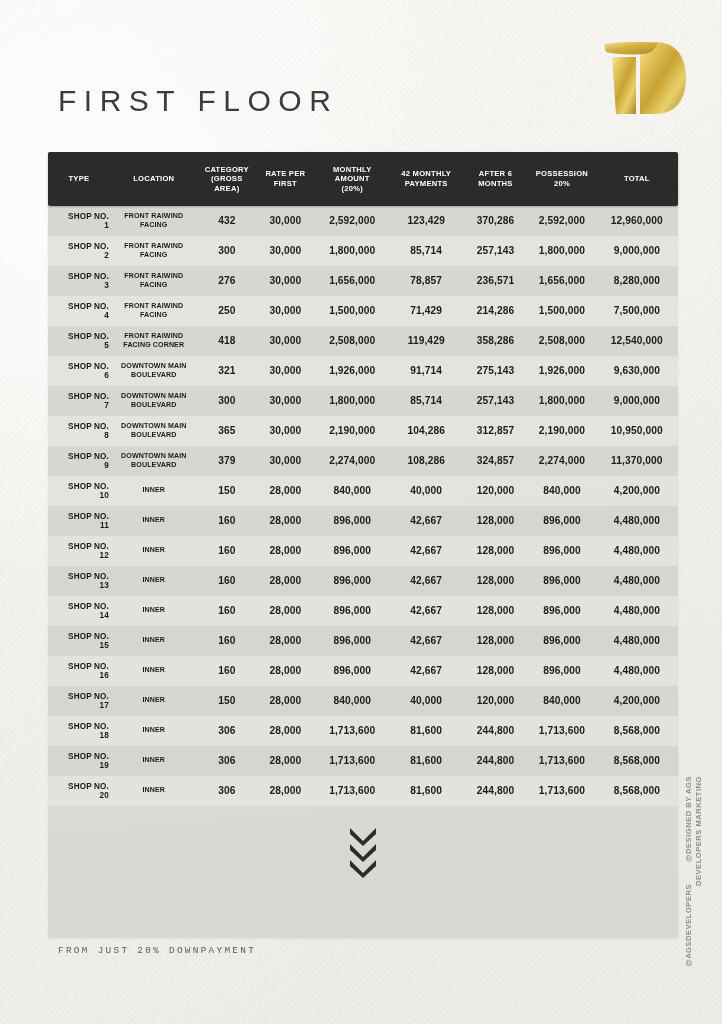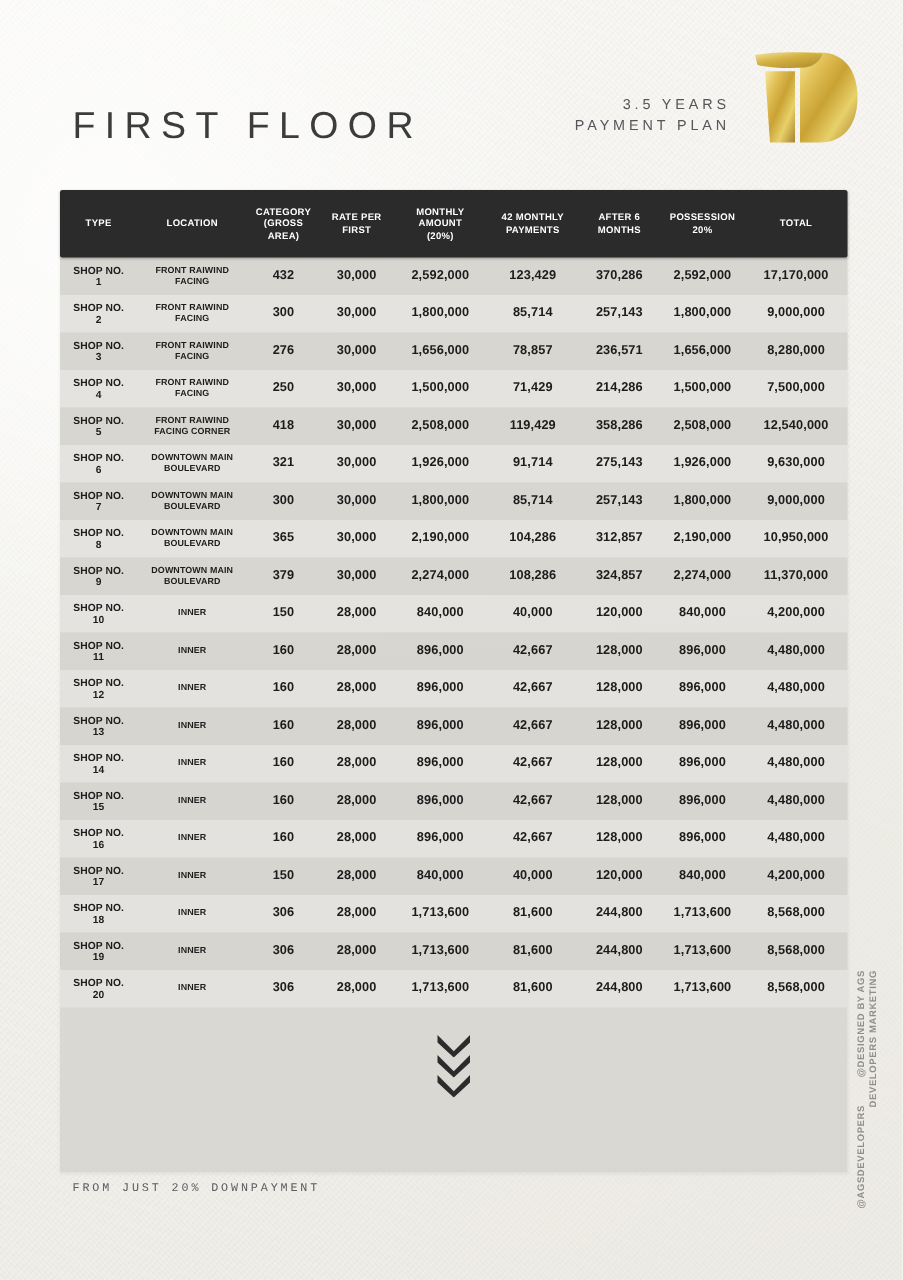--- a/index.html
+++ b/index.html
@@ -107,21 +107,21 @@
 
   .row .cell {
     font-size: 8.2px;
     font-weight: bold;
     color: #1c1c1c;
     text-align: center;
     line-height: 9.5px;
     box-sizing: border-box;
     padding: 0 1px;
   }
-  .row .cell.shop   { font-size: 8.2px; letter-spacing: 0.1px; }
+  .row .cell.shop   { font-size: 8.2px; letter-spacing: 0.1px; text-align: right; }
   .row .cell.loc    { font-size: 7.1px; letter-spacing: 0.1px; }
   .row .cell.num    { font-size: 10.2px; letter-spacing: 0.1px; }
 
   
   .c0 { width: 66px; }
   .c1 { width: 94px; }
   .c2 { width: 62px; }
   .c3 { width: 63px; }
   .c4 { width: 80px; }
   .c5 { width: 78px; }
@@ -181,24 +181,20 @@
 </style>
 </head>
 <body>
 
 <div id="page">
 
   <div id="header">
 
     <div id="page-title">FIRST FLOOR</div>
 
-    <div id="plan-block">
-      <div>3.5 YEARS</div>
-      <div>PAYMENT PLAN</div>
-    </div>
 
     <div id="logo">
       <svg viewBox="0 0 96 96" width="96" height="96" aria-hidden="true">
         <defs>
           <linearGradient id="goldGrad" x1="0%" y1="0%" x2="100%" y2="100%">
             <stop offset="0%" stop-color="#f7e9a3"></stop>
             <stop offset="22%" stop-color="#e4c45c"></stop>
             <stop offset="48%" stop-color="#c9a233"></stop>
             <stop offset="72%" stop-color="#e8d06a"></stop>
             <stop offset="100%" stop-color="#a8832a"></stop>
@@ -265,21 +261,21 @@
             <div>SHOP NO.</div>
             <div>1</div>
           </div>
           <div class="cell c1 loc">FRONT RAIWIND FACING</div>
           <div class="cell c2 num">432</div>
           <div class="cell c3 num">30,000</div>
           <div class="cell c4 num">2,592,000</div>
           <div class="cell c5 num">123,429</div>
           <div class="cell c6 num">370,286</div>
           <div class="cell c7 num">2,592,000</div>
-          <div class="cell c8 num">17,170,000</div>
+          <div class="cell c8 num">12,960,000</div>
         </div>
         <div class="row alt-b">
           <div class="cell shop c0">
             <div>SHOP NO.</div>
             <div>2</div>
           </div>
           <div class="cell c1 loc">FRONT RAIWIND FACING</div>
           <div class="cell c2 num">300</div>
           <div class="cell c3 num">30,000</div>
           <div class="cell c4 num">1,800,000</div>

